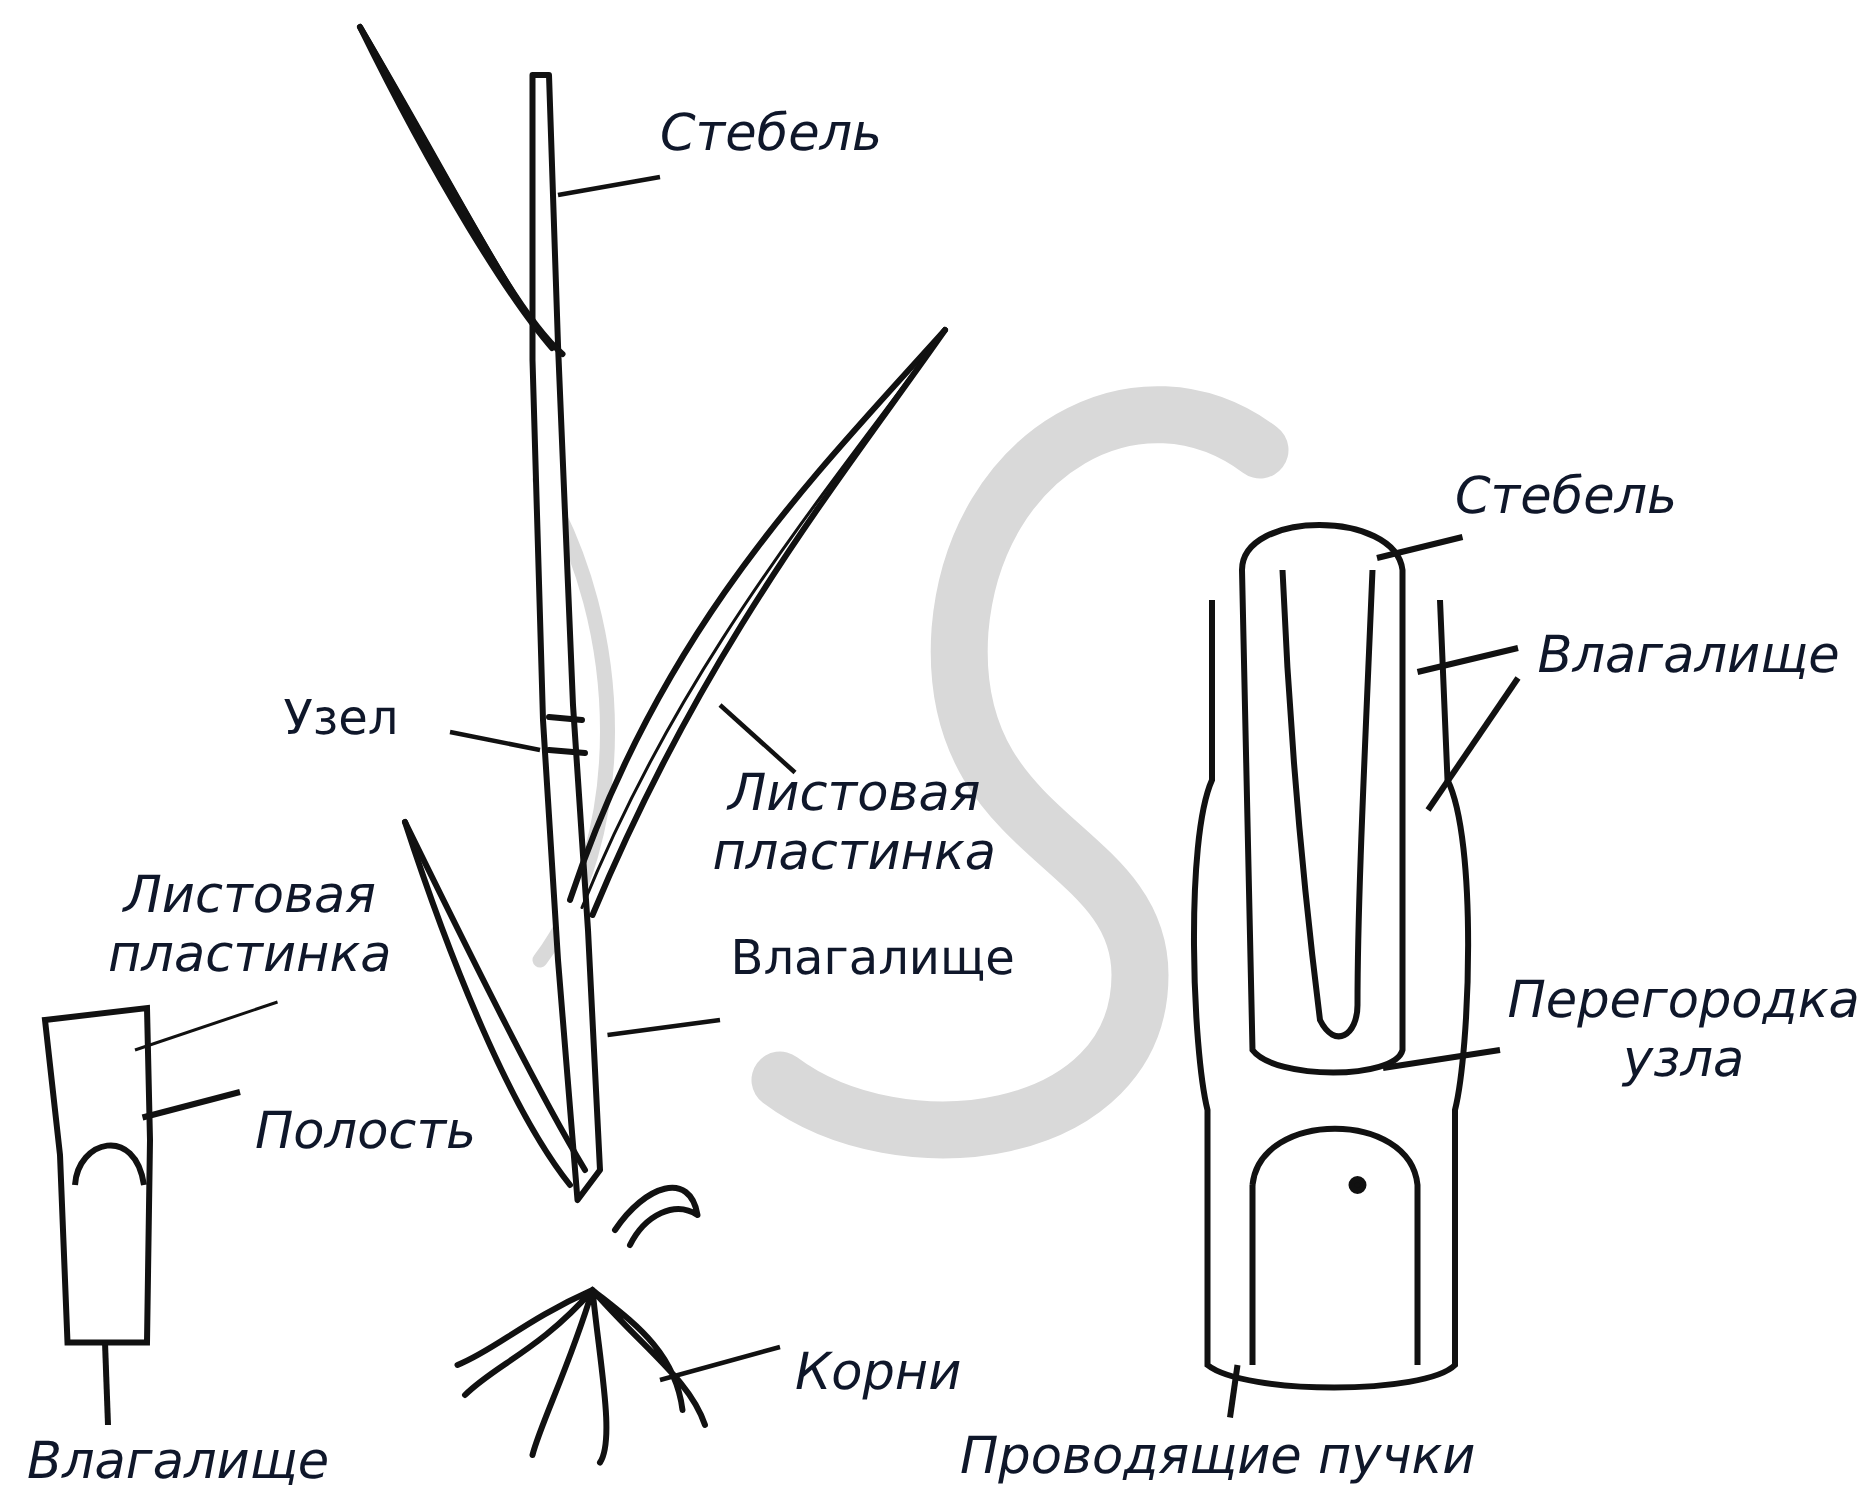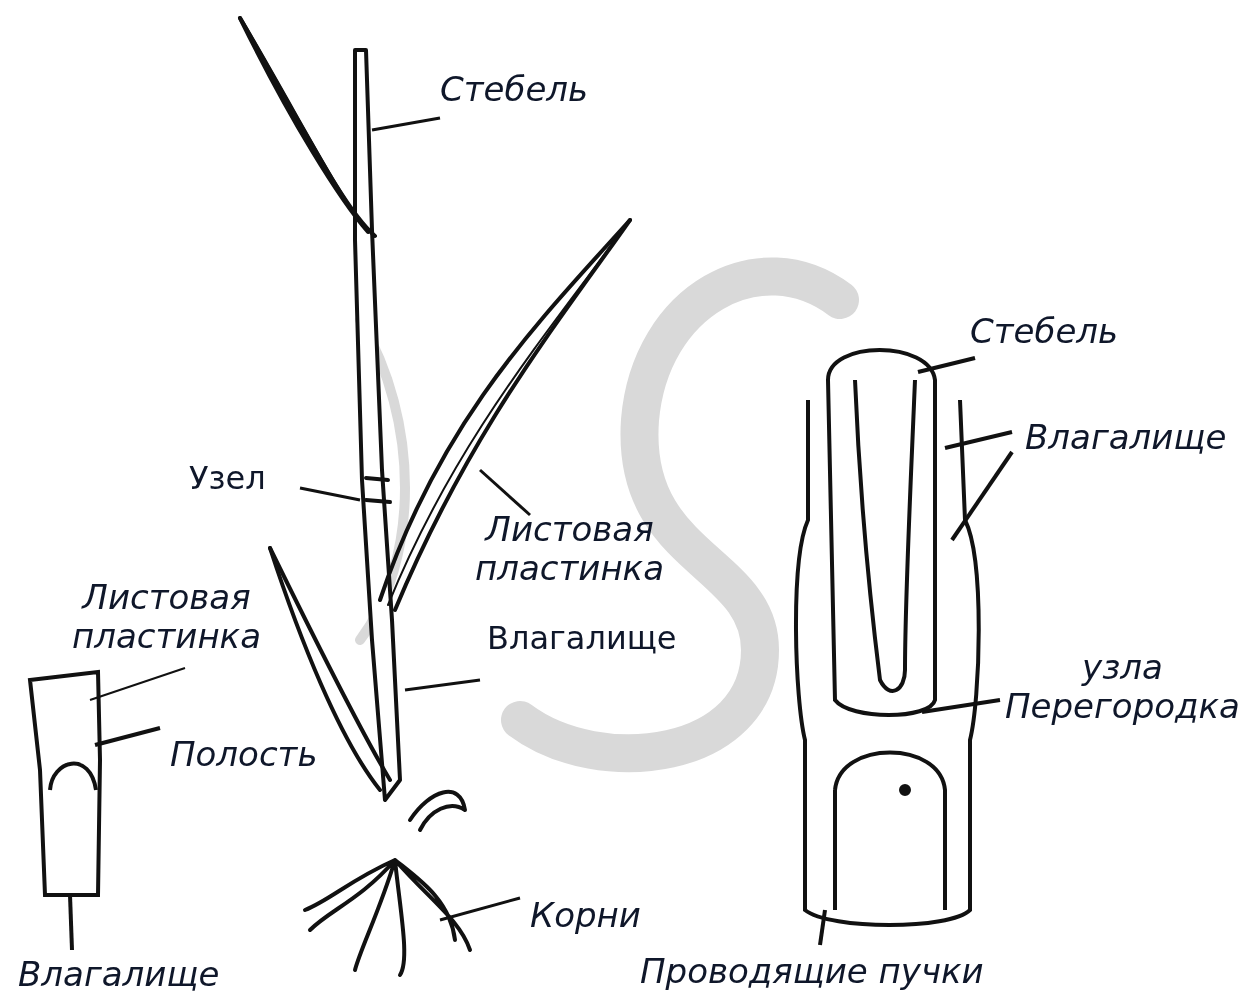--- a/index.html
+++ b/index.html
@@ -86,16 +86,16 @@
   <div>Листовая</div>
   <div>пластинка</div>
 </div>
 <div class="lbl mid" style="left:170px;top:735px;">Полость</div>
 <div class="lbl mid" style="left:18px;top:955px;">Влагалище</div>
 <div class="lbl mid c" style="left:970px;top:312px;">
   <div>Стебель</div>
 </div>
 <div class="lbl mid" style="left:1025px;top:418px;">Влагалище</div>
 <div class="lbl mid c" style="left:1005px;top:648px;">
+  <div>Перегородка</div>
   <div>узла</div>
-  <div>Перегородка</div>
 </div>
 <div class="lbl mid" style="left:600px;top:952px;margin-left:40px;">Проводящие пучки</div>
 
 </body></html>

